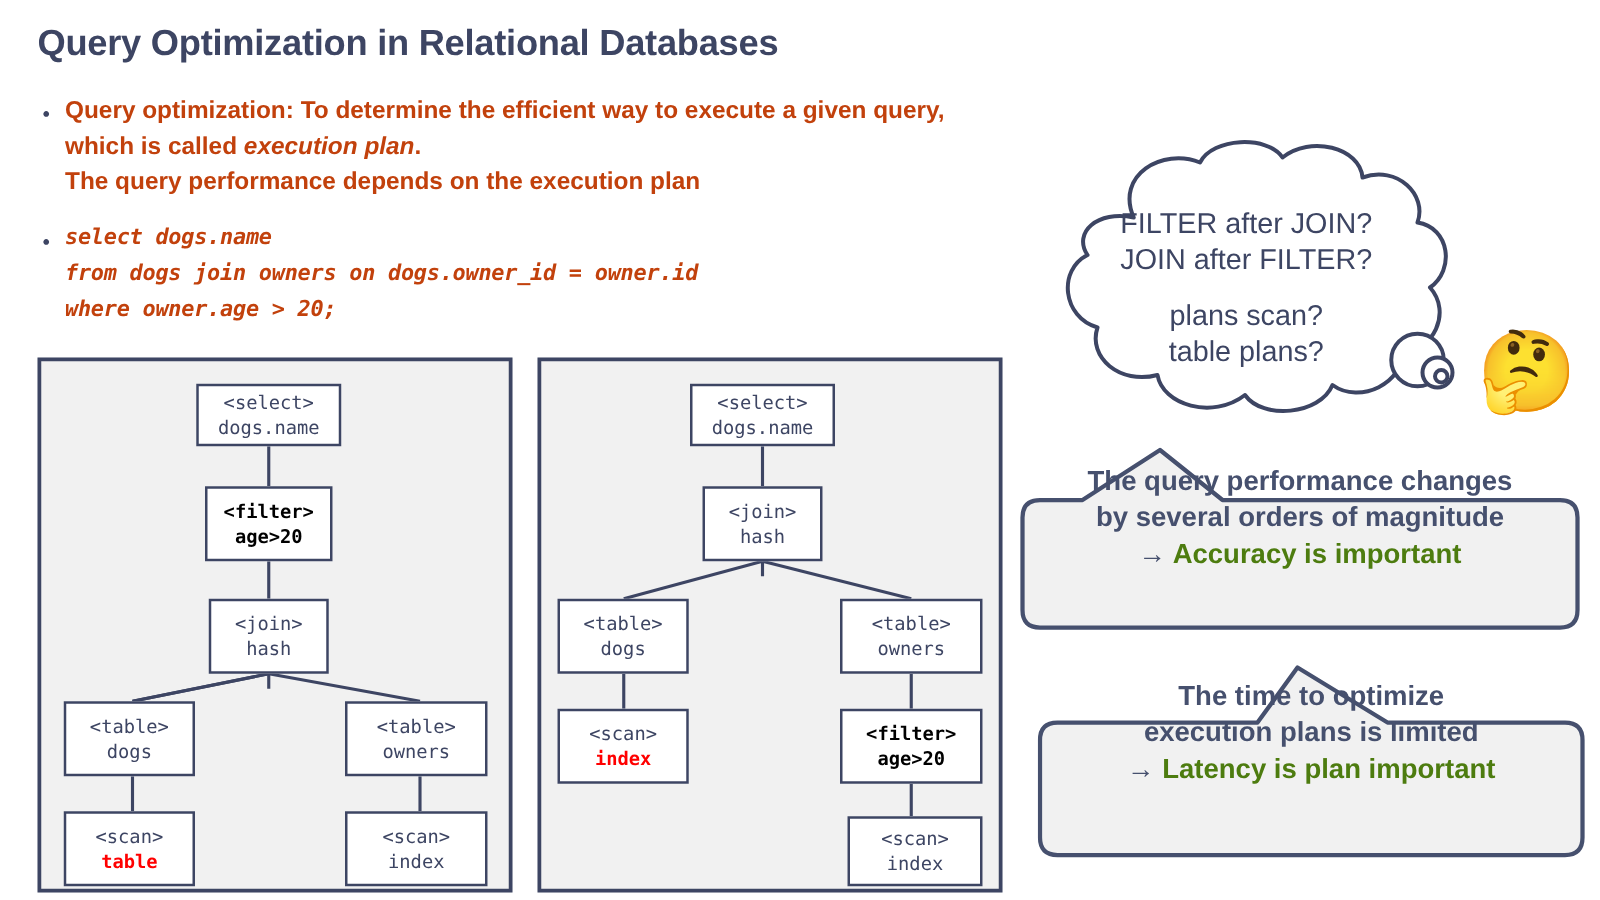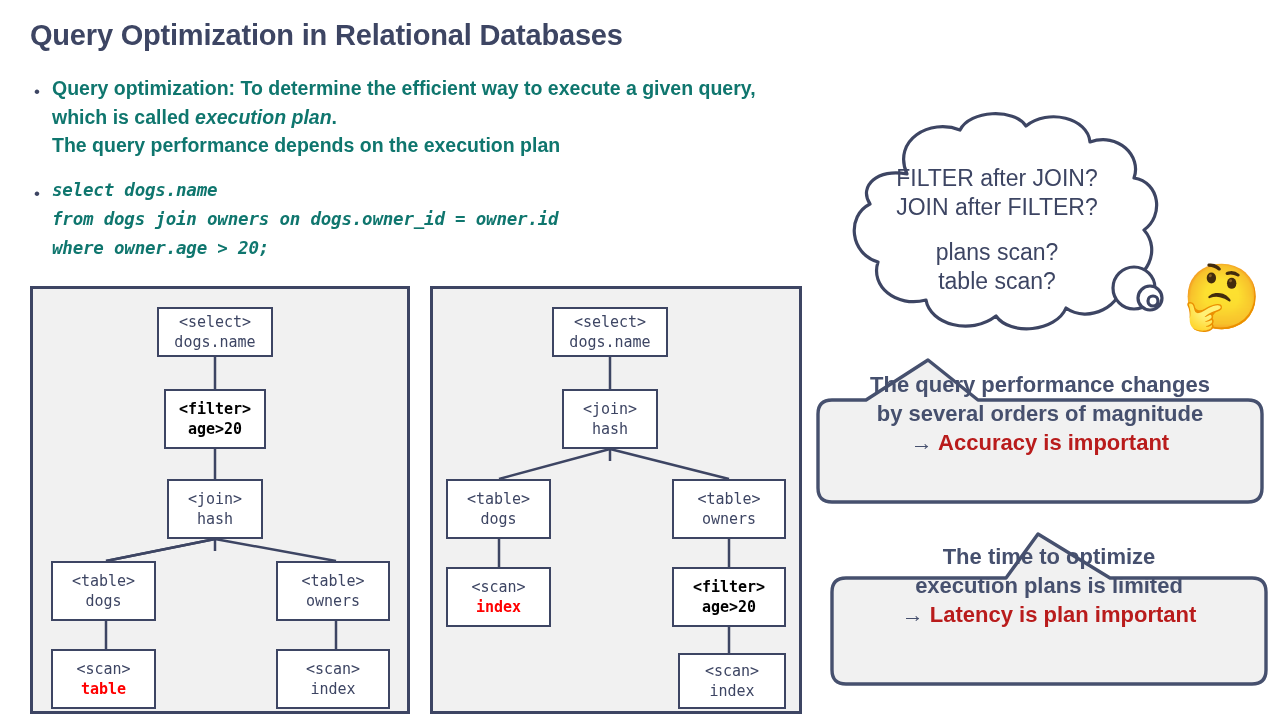--- a/index.html
+++ b/index.html
@@ -17,21 +17,21 @@
     font-size: 29px; font-weight: bold; color: #3d4563;
     letter-spacing: -0.2px; white-space: nowrap;
   }
 
   
   .bullet-row { position: absolute; display: flex; }
   .dot {
     color: #3d4563; font-size: 17px; line-height: 1;
     width: 18px; flex: 0 0 18px; text-align: left; padding-top: 9px;
   }
-  .btext { color: #0f766e; font-size: 19.5px; font-weight: bold; line-height: 28.5px; }
+  .btext { color: #c2410c; font-size: 19.5px; font-weight: bold; line-height: 28.5px; }
   .btext .ital { font-style: italic; }
 
   #bullet1 { left: 34px; top: 74px; width: 800px; }
   #bullet2 { left: 34px; top: 176px; width: 800px; }
   #bullet2 .btext {
     font-family: "DejaVu Sans Mono", monospace;
     font-size: 17.5px; line-height: 29px; font-weight: bold;
     letter-spacing: -0.2px;
     font-style: italic;
   }
@@ -73,21 +73,21 @@
     font-size: 64px; line-height: 1; z-index: 5;
   }
 
   
   .callout { position: absolute; z-index: 3; }
   .callout .ctext {
     position: absolute; left: 0; width: 100%;
     text-align: center; color: #46506e;
     font-size: 22px; font-weight: bold; line-height: 29px; margin-top: 14px;
   }
-  .callout .red { color: #b91c1c; }
+  .callout .red { color: #4d7c0f; }
   #callout1 { left: 816px; top: 356px; width: 448px; height: 150px; }
   #callout2 { left: 830px; top: 528px; width: 438px; height: 160px; }
 </style>
 </head>
 <body>
 
 <div id="slide">
 
   <div class="title">Query Optimization in Relational Databases</div>
 
@@ -223,21 +223,21 @@
       <circle cx="338" cy="186" r="12"></circle>
       <circle cx="341" cy="189" r="5"></circle>
     </g>
   </svg>
 
   <div id="thought-text">
     <span>FILTER after JOIN?</span><br>
     <span>JOIN after FILTER?</span>
     <span class="gap"></span>
     <span>plans scan?</span><br>
-    <span>table scan?</span>
+    <span>table plans?</span>
   </div>
 
   <div id="emoji">🤔</div>
 
   <svg class="callout" id="callout1" viewBox="0 0 448 150">
     <path d="M 16,44
              L 50,44
              L 112,4
              L 162,44
              L 432,44

